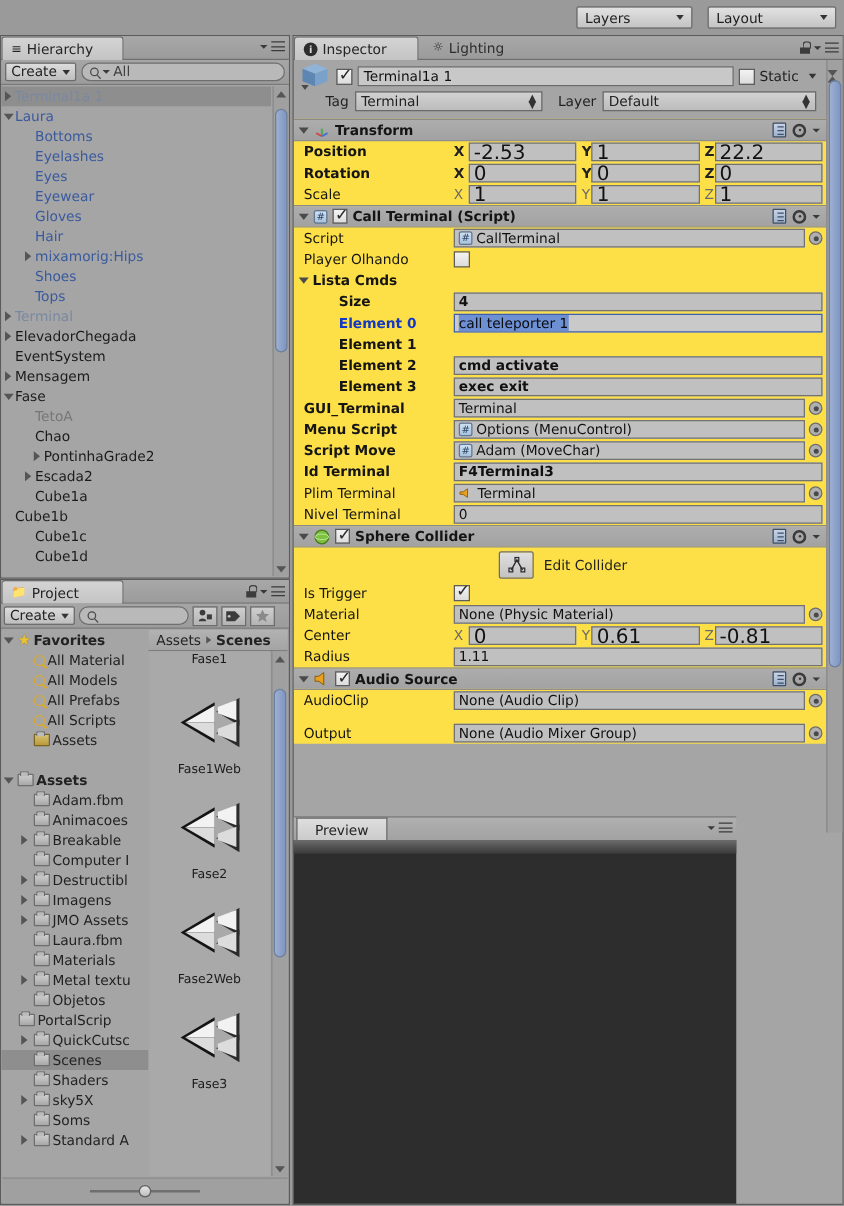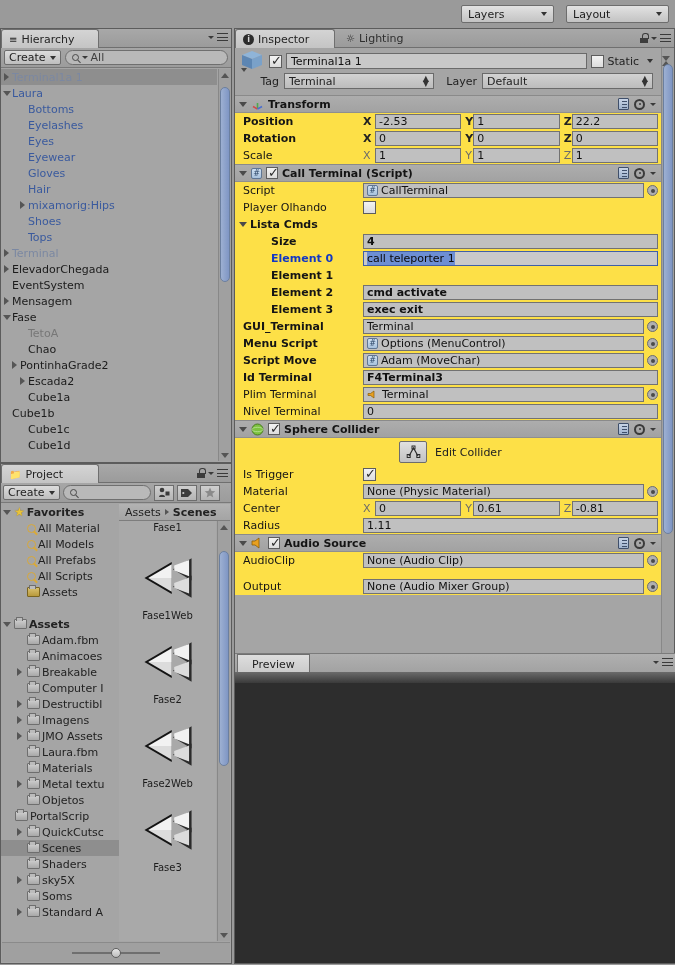--- a/index.html
+++ b/index.html
@@ -135,41 +135,41 @@
   .comp-right { position: absolute; right: 5px; top: 2px; display: flex; align-items: center; gap: 5px; }
   .bookicon { width: 11px; height: 12px; border: 1px solid #3f4f6a; background: linear-gradient(#c8d4e6,#9fb2cc); border-radius: 1px; position: relative; }
   .bookicon::after { content: ""; position: absolute; left: 3px; top: 2px; width: 5px; height: 1px; background: #3f4f6a; box-shadow: 0 3px 0 #3f4f6a, 0 6px 0 #3f4f6a; }
   .gear { width: 11px; height: 11px; border-radius: 50%; border: 2px solid #3a3a3a; position: relative; }
   .gear::after { content: ""; position: absolute; left: 2.5px; top: 2.5px; width: 2px; height: 2px; background: #3a3a3a; border-radius: 50%; }
 
   .frow { height: 17px; display: flex; align-items: center; font-size: 11px; padding-left: 8px; }
   .flabel { width: 120px; flex: none; color: #151515; }
   .flabel.b { font-weight: bold; }
   .fctl { flex: 1; display: flex; align-items: center; gap: 0; padding-right: 3px; }
-  .numfield { height: 15px; background: #c0c0c0; border: 1px solid #727272; font-size: 11px; color: #111;
+  .numfield { height: 15px; background: #c0c0c0; border: 1px solid #727272; font-size: 16px; color: #111;
     display: flex; align-items: center; padding: 0 3px; }
   .axis { width: 12px; font-weight: bold; font-size: 11px; text-align: left; }
   .axis.dim { color: #6b6b6b; font-weight: normal; }
   .objfield { height: 15px; background: #c0c0c0; border: 1px solid #727272; font-size: 11px; color: #111;
     display: flex; align-items: center; padding: 0 3px; gap: 3px; flex: 1; }
   .objfield.editing { background: #c9c9c9; border: 1px solid #3f5fa8; }
   .seltext { background: #6d8fd4; color: #0a0a0a; }
   .radio-dot { width: 11px; height: 11px; border-radius: 50%; border: 1px solid #6d6d6d; background: #b0b0b0;
     display: flex; align-items: center; justify-content: center; flex: none; margin-left: 3px; }
   .radio-dot::after { content: ""; width: 4px; height: 4px; border-radius: 50%; background: #4a4a4a; }
   .csharp-ico { width: 11px; height: 11px; border-radius: 2px; background: linear-gradient(#cfe0f2,#a8c2dd); border: 1px solid #5f7694;
     font-size: 8px; color: #2a4566; display: flex; align-items: center; justify-content: center; flex: none; }
   .prefab-ico { width: 12px; height: 11px; flex: none; }
   .tri-d-sm { width: 0; height: 0; border-left: 4px solid transparent; border-right: 4px solid transparent; border-top: 5px solid #4a4a4a; flex: none; }
 
   .edit-collider-row { height: 28px; display: flex; align-items: center; padding-left: 164px; gap: 8px; }
   .ec-btn { width: 28px; height: 22px; background: linear-gradient(#e0e0e0,#c2c2c2); border: 1px solid #6d6d6d; border-radius: 2px;
     display: flex; align-items: center; justify-content: center; }
 
-  .preview-strip { position: absolute; left: 0; bottom: 0; width: 441px; height: 310px; }
+  .preview-strip { position: absolute; left: 0; bottom: 0; width: 354px; height: 310px; }
   .pv-tabs { position: absolute; left: 0; top: 0; right: 0; height: 19px; background: linear-gradient(#b0b0b0,#a2a2a2); border-top: 1px solid #7b7b7b; }
   .pv-tab { position: absolute; left: 2px; top: 0; height: 19px; padding: 0 14px; display: flex; align-items: center;
     background: linear-gradient(#dedede,#cacaca); border: 1px solid #6f6f6f; border-bottom: none; font-size: 11px; }
   .pv-canvas { position: absolute; left: 0; top: 19px; right: 0; bottom: 0; background: #2d2d2d; }
   .pv-canvas::before { content: ""; position: absolute; left: 0; top: 0; right: 0; height: 11px; background: linear-gradient(#6b6b6b,#3a3a3a); }
 
   .insp-scroll { position: absolute; right: 0; top: 19px; width: 13px; height: 618px; background: #a0a0a0; border-left: 1px solid #888; }
 </style>
 </head>
 <body>
@@ -293,21 +293,21 @@
           <span class="hname ">Fase</span>
         </div>
         <div class="hrow" style="padding-left:16px">
           <span class="tw"></span>
           <span class="hname dim">TetoA</span>
         </div>
         <div class="hrow" style="padding-left:16px">
           <span class="tw"></span>
           <span class="hname ">Chao</span>
         </div>
-        <div class="hrow" style="padding-left:8px">
+        <div class="hrow" style="padding-left:23px">
           <span class="tw">
             <span class="tri-r"></span>
           </span>
           <span class="hname ">PontinhaGrade2</span>
         </div>
         <div class="hrow" style="padding-left:16px">
           <span class="tw">
             <span class="tri-r"></span>
           </span>
           <span class="hname ">Escada2</span>

